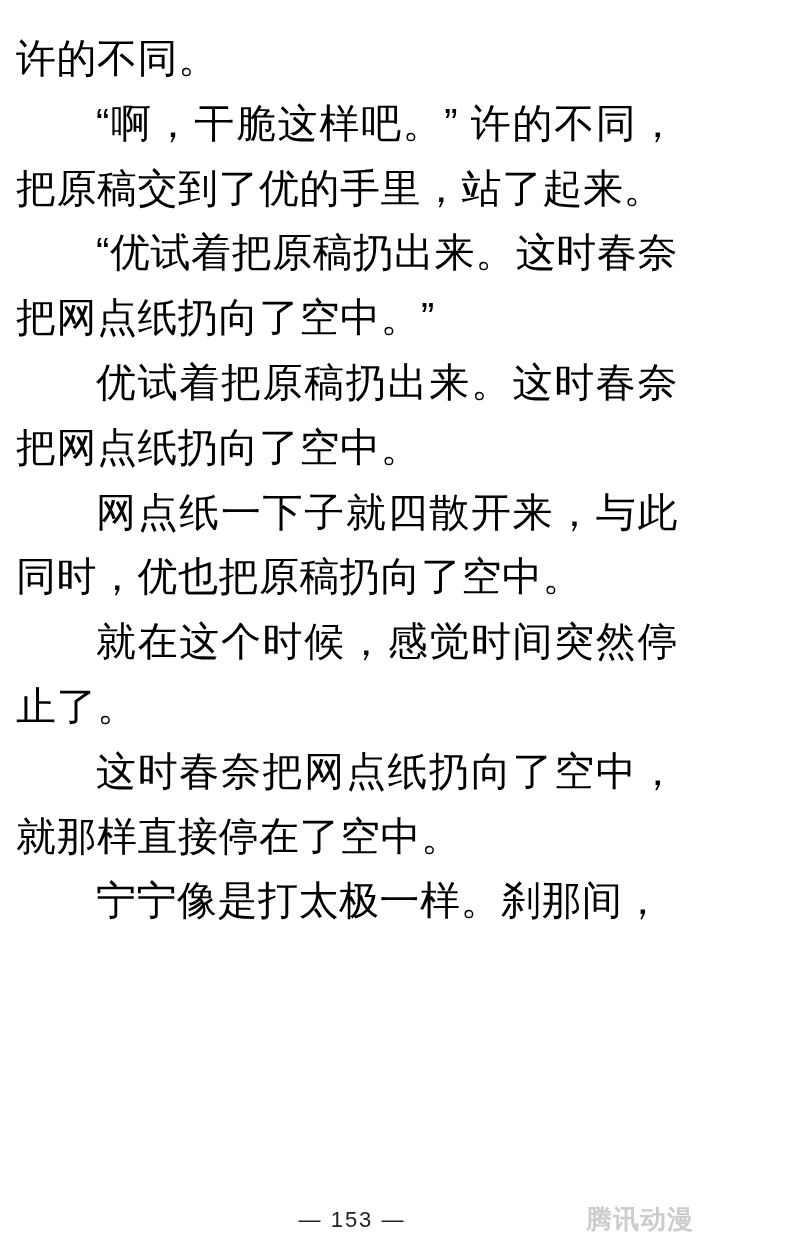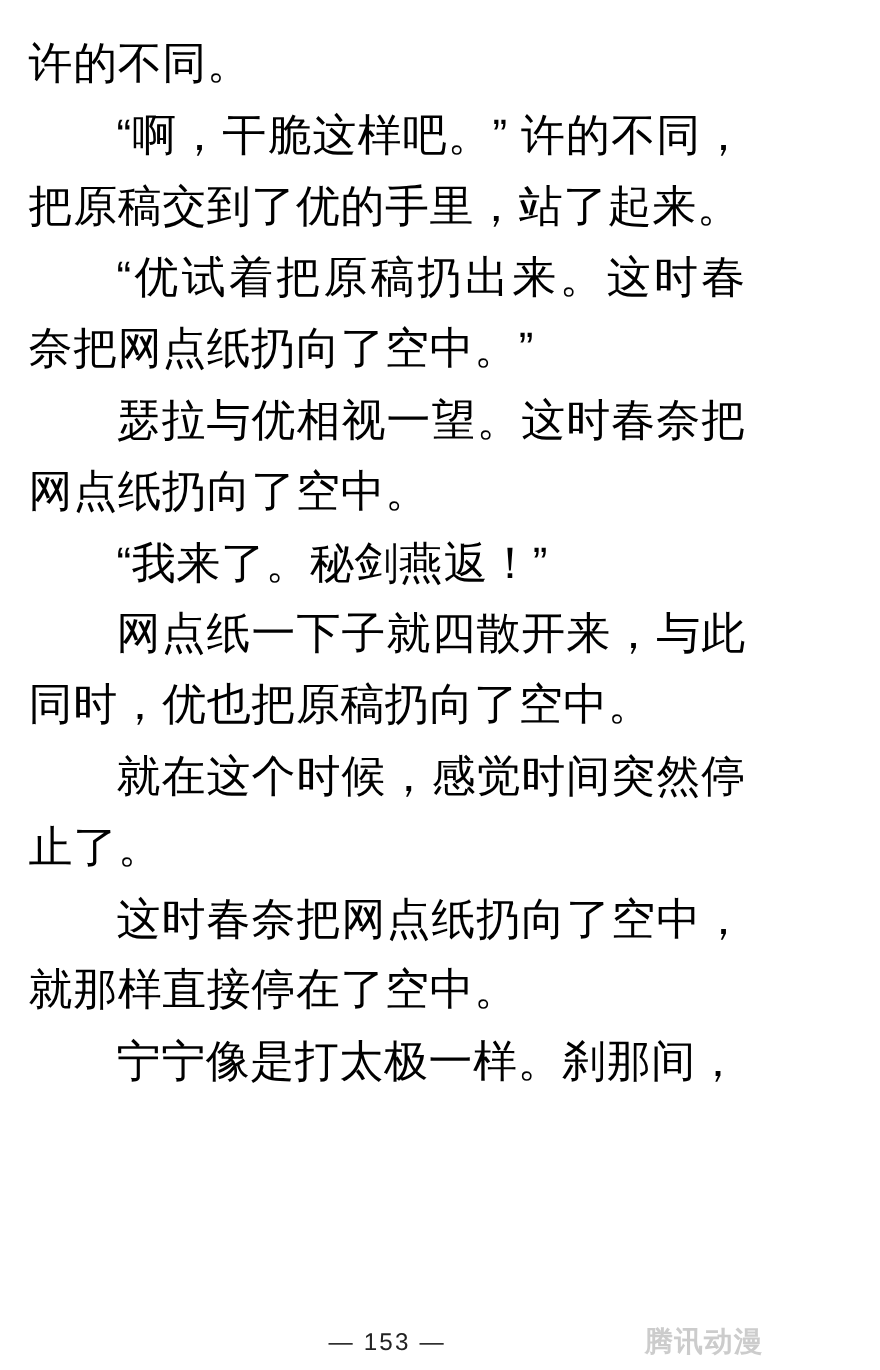--- a/index.html
+++ b/index.html
@@ -12,21 +12,21 @@
     height: 1245px;
     font-family: "Liberation Sans", "DejaVu Sans", sans-serif;
     color: #000000;
     position: relative;
     overflow: hidden;
   }
   .page {
     width: 704px;
     height: 1245px;
     box-sizing: border-box;
-    padding: 26px 26px 0 26px;
+    padding: 26px 26px 0 16px;
     position: relative;
   }
   .body-text {
     font-size: 40px;
     line-height: 1.62;
     letter-spacing: 0.5px;
     font-weight: 400;
     text-align: justify;
     text-justify: inter-character;
   }
@@ -60,22 +60,21 @@
   }
 </style>
 </head>
 <body>
 
 <div class="page">
   <div class="body-text" id="body-text">
       <p class="para noindent">许的不同。</p>
       <p class="para">“啊，干脆这样吧。” 许的不同，把原稿交到了优的手里，站了起来。</p>
       <p class="para">“优试着把原稿扔出来。这时春奈把网点纸扔向了空中。”</p>
-      <p class="para">瑟拉与优相视一望。这时春奈把网点纸扔向了空中。</p>
-      <p class="para">“我来了。秘剑燕返！”</p>
+      <p class="para">优试着把原稿扔出来。这时春奈把网点纸扔向了空中。</p>
       <p class="para">网点纸一下子就四散开来，与此同时，优也把原稿扔向了空中。</p>
       <p class="para">就在这个时候，感觉时间突然停止了。</p>
       <p class="para">这时春奈把网点纸扔向了空中，就那样直接停在了空中。</p>
       <p class="para">宁宁像是打太极一样。刹那间，</p>
     </div>
   <div class="footer">— 153 —</div>
   <div class="watermark">腾讯动漫</div>
 </div>
 
 </body></html>

